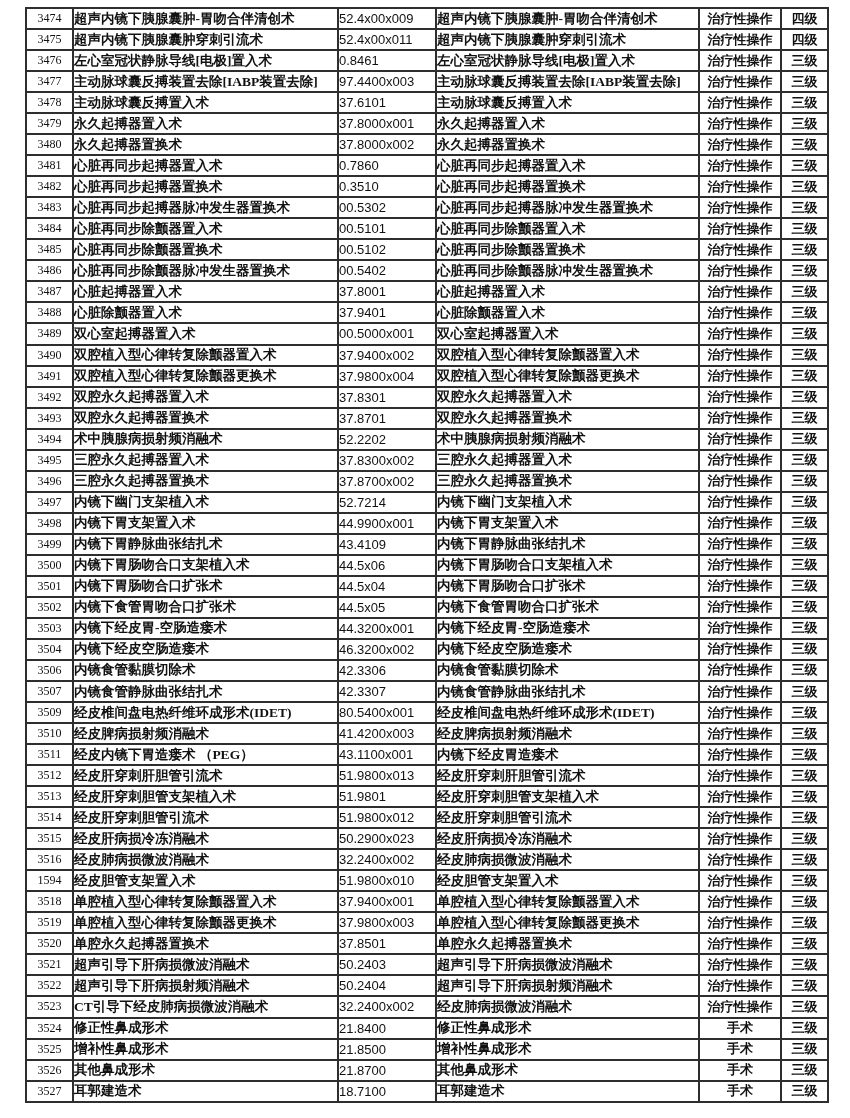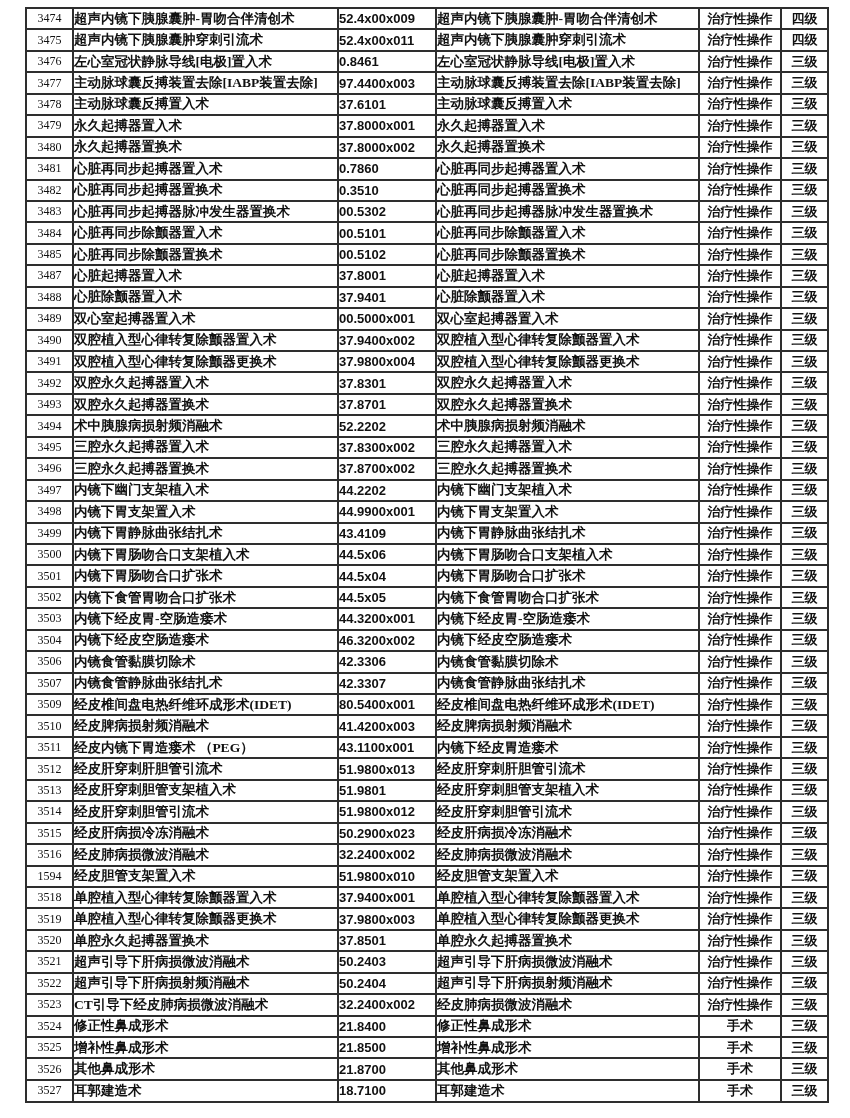--- a/index.html
+++ b/index.html
@@ -39,21 +39,21 @@
     font-weight: normal;
   }
   td.c-name, td.c-name2 {
     font-family: "Liberation Serif", "DejaVu Serif", serif;
     font-weight: bold;
     font-size: 13.5px;
     padding: 0 2px 0 4px;
   }
   td.c-code {
     font-family: "Liberation Sans", "DejaVu Sans", sans-serif;
-    font-weight: bold;
+    font-weight: normal;
     font-size: 13px;
     padding: 0 2px 0 4px;
   }
   td.c-cat, td.c-lvl {
     text-align: center;
     font-family: "Liberation Serif", "DejaVu Serif", serif;
     font-weight: bold;
     font-size: 13px;
   }
 </style>
@@ -161,20 +161,28 @@
   </tr>
         <tr>
     <td class="c-no">3485</td>
     <td class="c-name">心脏再同步除颤器置换术</td>
     <td class="c-code">00.5102</td>
     <td class="c-name2">心脏再同步除颤器置换术</td>
     <td class="c-cat">治疗性操作</td>
     <td class="c-lvl">三级</td>
   </tr>
         <tr>
+    <td class="c-no">3486</td>
+    <td class="c-name">心脏再同步除颤器脉冲发生器置换术</td>
+    <td class="c-code">00.5402</td>
+    <td class="c-name2">心脏再同步除颤器脉冲发生器置换术</td>
+    <td class="c-cat">治疗性操作</td>
+    <td class="c-lvl">三级</td>
+  </tr>
+        <tr>
     <td class="c-no">3487</td>
     <td class="c-name">心脏起搏器置入术</td>
     <td class="c-code">37.8001</td>
     <td class="c-name2">心脏起搏器置入术</td>
     <td class="c-cat">治疗性操作</td>
     <td class="c-lvl">三级</td>
   </tr>
         <tr>
     <td class="c-no">3488</td>
     <td class="c-name">心脏除颤器置入术</td>
@@ -243,21 +251,21 @@
     <td class="c-no">3496</td>
     <td class="c-name">三腔永久起搏器置换术</td>
     <td class="c-code">37.8700x002</td>
     <td class="c-name2">三腔永久起搏器置换术</td>
     <td class="c-cat">治疗性操作</td>
     <td class="c-lvl">三级</td>
   </tr>
         <tr>
     <td class="c-no">3497</td>
     <td class="c-name">内镜下幽门支架植入术</td>
-    <td class="c-code">44.2202</td>
+    <td class="c-code">52.7214</td>
     <td class="c-name2">内镜下幽门支架植入术</td>
     <td class="c-cat">治疗性操作</td>
     <td class="c-lvl">三级</td>
   </tr>
         <tr>
     <td class="c-no">3498</td>
     <td class="c-name">内镜下胃支架置入术</td>
     <td class="c-code">44.9900x001</td>
     <td class="c-name2">内镜下胃支架置入术</td>
     <td class="c-cat">治疗性操作</td>

